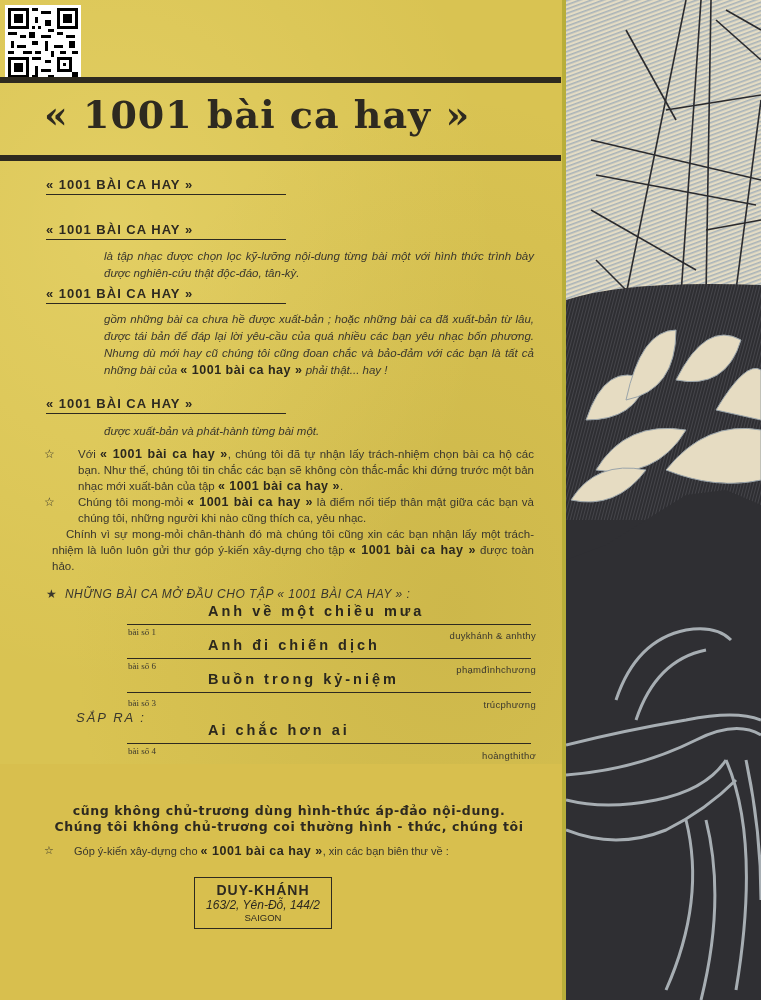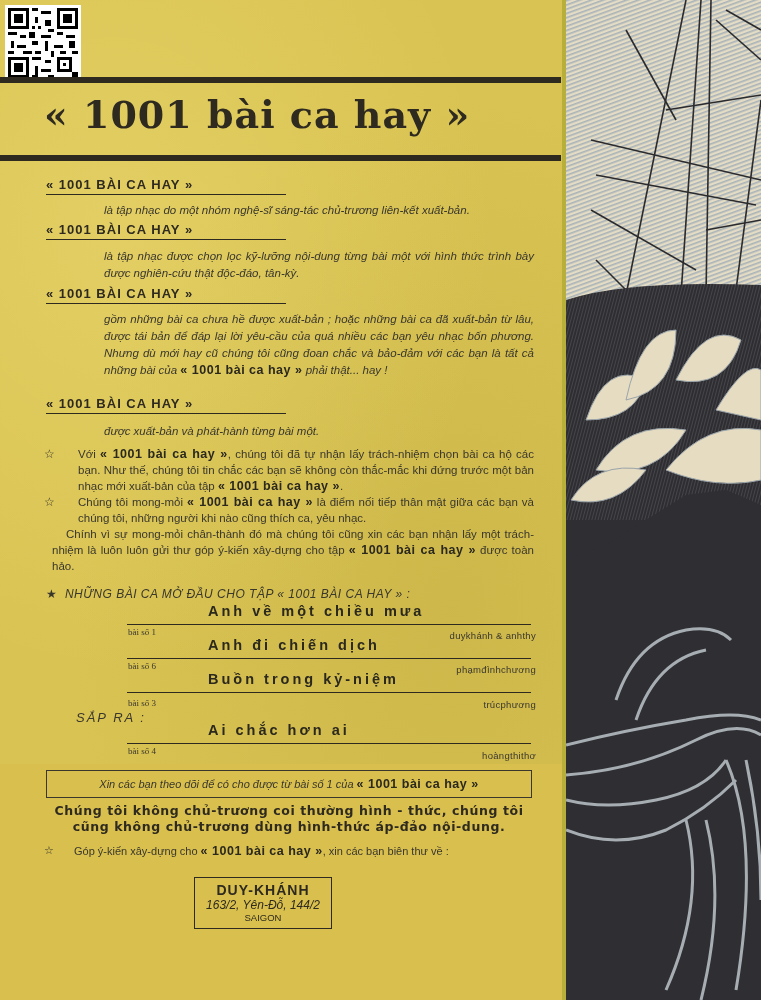--- a/index.html
+++ b/index.html
@@ -92,21 +92,20 @@
           <rect x="22" y="22" width="2" height="2"></rect>
       </g>
     </svg>
   </div>
 
   <div class="rule" style="top:77px;"></div>
   <div class="title">« 1001 bài ca hay »</div>
   <div class="rule" style="top:155px;"></div>
 
   <div class="sec-head" style="top:177px;">« 1001 BÀI CA HAY »</div>
-  <div class="sec-body" style="top:202px;">là tập nhạc do một nhóm nghệ-sĩ sáng-tác chủ-trương liên-kết xuất-bản.</div>
 
   <div class="sec-head" style="top:222px;">« 1001 BÀI CA HAY »</div>
   <div class="sec-body" style="top:248px;">là tập nhạc được chọn lọc kỹ-lưỡng nội-dung từng bài một với hình thức trình bày được nghiên-cứu thật độc-đáo, tân-kỳ.</div>
 
   <div class="sec-head" style="top:286px;">« 1001 BÀI CA HAY »</div>
   <div class="sec-body" style="top:311px;">
     <span>gồm những bài ca chưa hề được xuất-bản ; hoặc những bài ca đã xuất-bản từ lâu, được tái bản để đáp lại lời yêu-cầu của quá nhiều các bạn yêu nhạc bốn phương. Nhưng dù mới hay cũ chúng tôi cũng đoan chắc và bảo-đảm với các bạn là tất cả những bài của</span>
     <span class="b">« 1001 bài ca hay »</span>
     <span>phải thật... hay !</span>
   </div>
@@ -160,28 +159,24 @@
   <div class="song-no" style="top:698px;">bài số 3</div>
   <div class="song-author" style="top:699px;">trúcphương</div>
 
   <div class="coming">SẮP RA :</div>
 
   <div class="song-title" style="top:722px;">Ai chắc hơn ai</div>
   <div class="song-line" style="top:743px;"></div>
   <div class="song-no" style="top:746px;">bài số 4</div>
   <div class="song-author" style="top:750px;">hoàngthithơ</div>
 
-  <div class="follow-box">
-    <span class="it">Xin các bạn theo dõi để có cho được từ bài số 1 của</span>
-    <span class="b">« 1001 bài ca hay »</span>
-  </div>
 
   <div class="policy">
+    <div>cũng không chủ-trương dùng hình-thức áp-đảo nội-dung.</div>
     <div>Chúng tôi không chủ-trương coi thường hình - thức, chúng tôi</div>
-    <div>cũng không chủ-trương dùng hình-thức áp-đảo nội-dung.</div>
   </div>
 
   <div class="contrib">
     <span style="position:absolute;left:0;top:0;">☆</span>
     <span class="txt">
       <span>Góp ý-kiến xây-dựng cho</span>
       <span class="b">« 1001 bài ca hay »</span><span>, xin các bạn biên thư về :</span>
     </span>
   </div>
 

